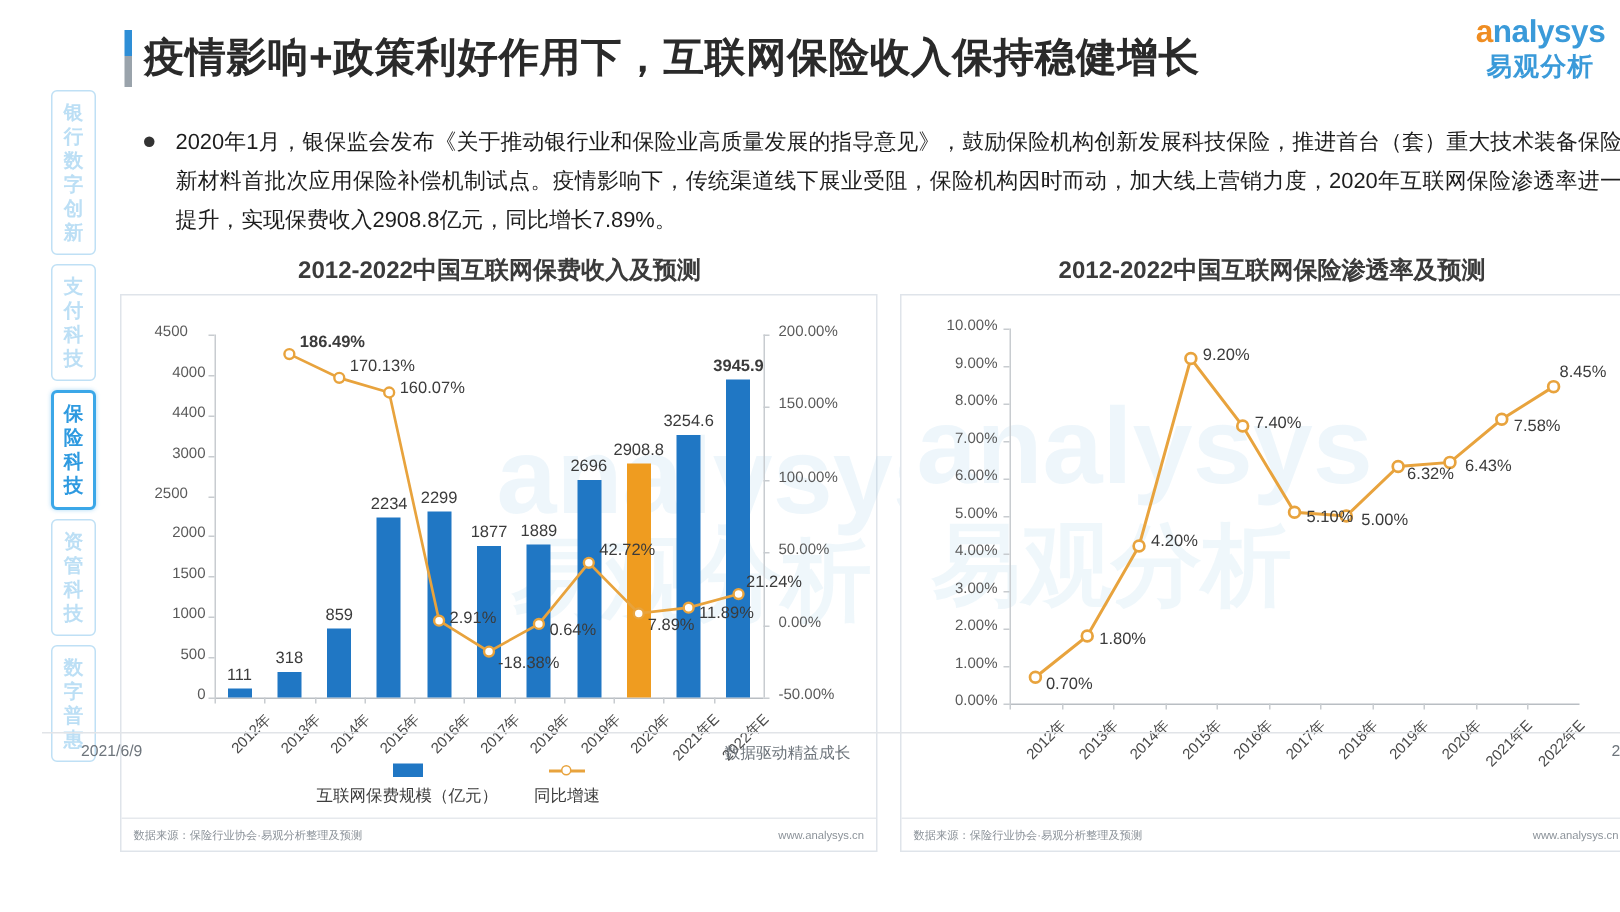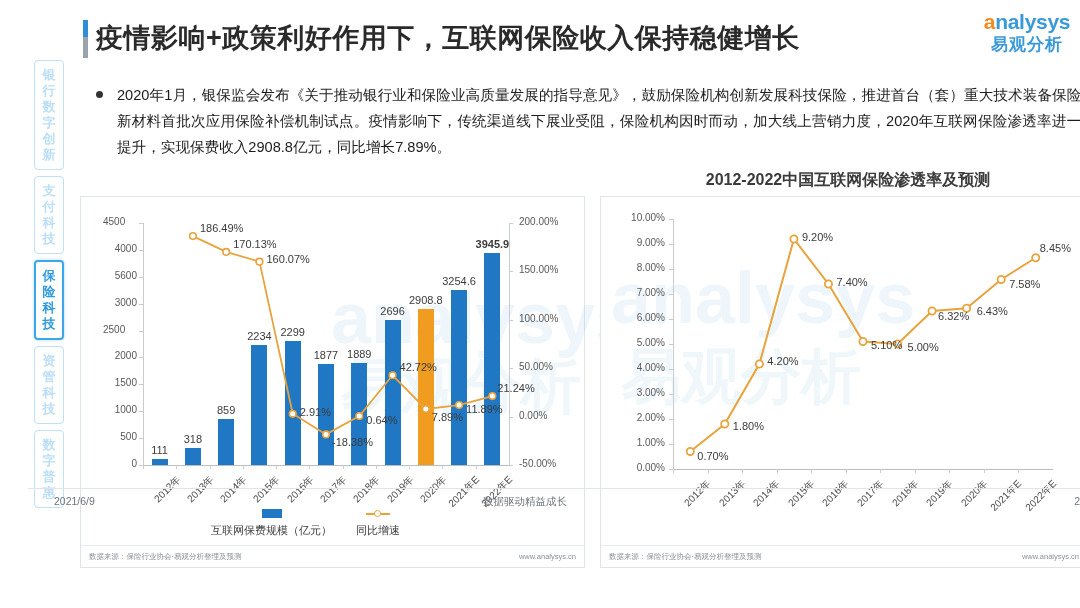--- a/index.html
+++ b/index.html
@@ -179,40 +179,41 @@
         <span>普</span>
         <span>惠</span>
       </div>
   </div>
 
   <div class="bullet-row">
     <div class="bullet-dot"></div>
     <div class="bullet-text">2020年1月，银保监会发布《关于推动银行业和保险业高质量发展的指导意见》，鼓励保险机构创新发展科技保险，推进首台（套）重大技术装备保险和新材料首批次应用保险补偿机制试点。疫情影响下，传统渠道线下展业受阻，保险机构因时而动，加大线上营销力度，2020年互联网保险渗透率进一步提升，实现保费收入2908.8亿元，同比增长7.89%。</div>
   </div>
 
+  <div class="chart-title" style="left:45px; top:170px; width:520px;">2012-2022中国互联网保费收入及预测</div>
 
   <div class="panel" id="left-panel" style="left:52px; top:196px; width:505px; height:372px;">
     <div class="watermark" style="left:250px; top:80px;">analysys</div>
     <div class="watermark cn" style="left:260px; top:150px;">易观分析</div>
     <div class="plot" id="left-plot" style="left:0; top:0; width:505px; height:340px;">
         <div class="axis-label" style="left:22px; top:261px; width:34px; text-align:right;">0</div>
         <div style="position:absolute;left:58px;top:268px;width:4px;height:1px;background:#c8ccd0;"></div>
         <div class="axis-label" style="left:22px; top:234.11111111111111px; width:34px; text-align:right;">500</div>
         <div style="position:absolute;left:58px;top:241.11111111111111px;width:4px;height:1px;background:#c8ccd0;"></div>
         <div class="axis-label" style="left:22px; top:207.22222222222223px; width:34px; text-align:right;">1000</div>
         <div style="position:absolute;left:58px;top:214.22222222222223px;width:4px;height:1px;background:#c8ccd0;"></div>
         <div class="axis-label" style="left:22px; top:180.33333333333334px; width:34px; text-align:right;">1500</div>
         <div style="position:absolute;left:58px;top:187.33333333333334px;width:4px;height:1px;background:#c8ccd0;"></div>
         <div class="axis-label" style="left:22px; top:153.44444444444446px; width:34px; text-align:right;">2000</div>
         <div style="position:absolute;left:58px;top:160.44444444444446px;width:4px;height:1px;background:#c8ccd0;"></div>
         <div class="axis-label" style="left:22px; top:126.55555555555554px; width:34px; text-align:left;">2500</div>
         <div style="position:absolute;left:58px;top:133.55555555555554px;width:4px;height:1px;background:#c8ccd0;"></div>
         <div class="axis-label" style="left:22px; top:99.66666666666669px; width:34px; text-align:right;">3000</div>
         <div style="position:absolute;left:58px;top:106.66666666666669px;width:4px;height:1px;background:#c8ccd0;"></div>
-        <div class="axis-label" style="left:22px; top:72.77777777777777px; width:34px; text-align:right;">5600</div>
+        <div class="axis-label" style="left:22px; top:72.77777777777777px; width:34px; text-align:right;">4400</div>
         <div style="position:absolute;left:58px;top:79.77777777777777px;width:4px;height:1px;background:#c8ccd0;"></div>
         <div class="axis-label" style="left:22px; top:45.888888888888914px; width:34px; text-align:right;">4000</div>
         <div style="position:absolute;left:58px;top:52.888888888888914px;width:4px;height:1px;background:#c8ccd0;"></div>
         <div class="axis-label" style="left:22px; top:19px; width:34px; text-align:left;">4500</div>
         <div style="position:absolute;left:58px;top:26px;width:4px;height:1px;background:#c8ccd0;"></div>
         <div class="axis-label right" style="left:438px; top:261px;">-50.00%</div>
         <div style="position:absolute;left:428px;top:268px;width:4px;height:1px;background:#c8ccd0;"></div>
         <div class="axis-label right" style="left:438px; top:212.6px;">0.00%</div>
         <div style="position:absolute;left:428px;top:219.6px;width:4px;height:1px;background:#c8ccd0;"></div>
         <div class="axis-label right" style="left:438px; top:164.2px;">50.00%</div>
@@ -276,21 +277,21 @@
           <circle cx="145.1818181818182" cy="54.91416000000001" r="3.3" fill="#fff" stroke="#e8a33d" stroke-width="1.6"></circle>
           <circle cx="178.45454545454544" cy="64.65224" r="3.3" fill="#fff" stroke="#e8a33d" stroke-width="1.6"></circle>
           <circle cx="211.72727272727272" cy="216.78312" r="3.3" fill="#fff" stroke="#e8a33d" stroke-width="1.6"></circle>
           <circle cx="245" cy="237.39184" r="3.3" fill="#fff" stroke="#e8a33d" stroke-width="1.6"></circle>
           <circle cx="278.27272727272725" cy="218.98048" r="3.3" fill="#fff" stroke="#e8a33d" stroke-width="1.6"></circle>
           <circle cx="311.54545454545456" cy="178.24704" r="3.3" fill="#fff" stroke="#e8a33d" stroke-width="1.6"></circle>
           <circle cx="344.8181818181818" cy="211.96248" r="3.3" fill="#fff" stroke="#e8a33d" stroke-width="1.6"></circle>
           <circle cx="378.0909090909091" cy="208.09048" r="3.3" fill="#fff" stroke="#e8a33d" stroke-width="1.6"></circle>
           <circle cx="411.3636363636364" cy="199.03968" r="3.3" fill="#fff" stroke="#e8a33d" stroke-width="1.6"></circle>
         </svg>
-        <div class="pt-label" style="left:118.9090909090909px; top:25.077679999999987px;">186.49%</div>
+        <div class="pt-label" style="left:118.9090909090909px; top:25.077679999999987px;font-weight:bold;">186.49%</div>
         <div class="pt-label" style="left:152.1818181818182px; top:40.91416000000001px;">170.13%</div>
         <div class="pt-label" style="left:185.45454545454544px; top:55.652240000000006px;">160.07%</div>
         <div class="pt-label" style="left:218.72727272727272px; top:208.78312px;">2.91%</div>
         <div class="pt-label" style="left:251px; top:239.39184px;">-18.38%</div>
         <div class="pt-label" style="left:285.27272727272725px; top:216.98048px;">0.64%</div>
         <div class="pt-label" style="left:318.54545454545456px; top:164.24704px;">42.72%</div>
         <div class="pt-label" style="left:350.8181818181818px; top:213.96248px;">7.89%</div>
         <div class="pt-label" style="left:385.0909090909091px; top:206.09048px;">11.89%</div>
         <div class="pt-label" style="left:416.3636363636364px; top:185.03968px;">21.24%</div>
       </div>

